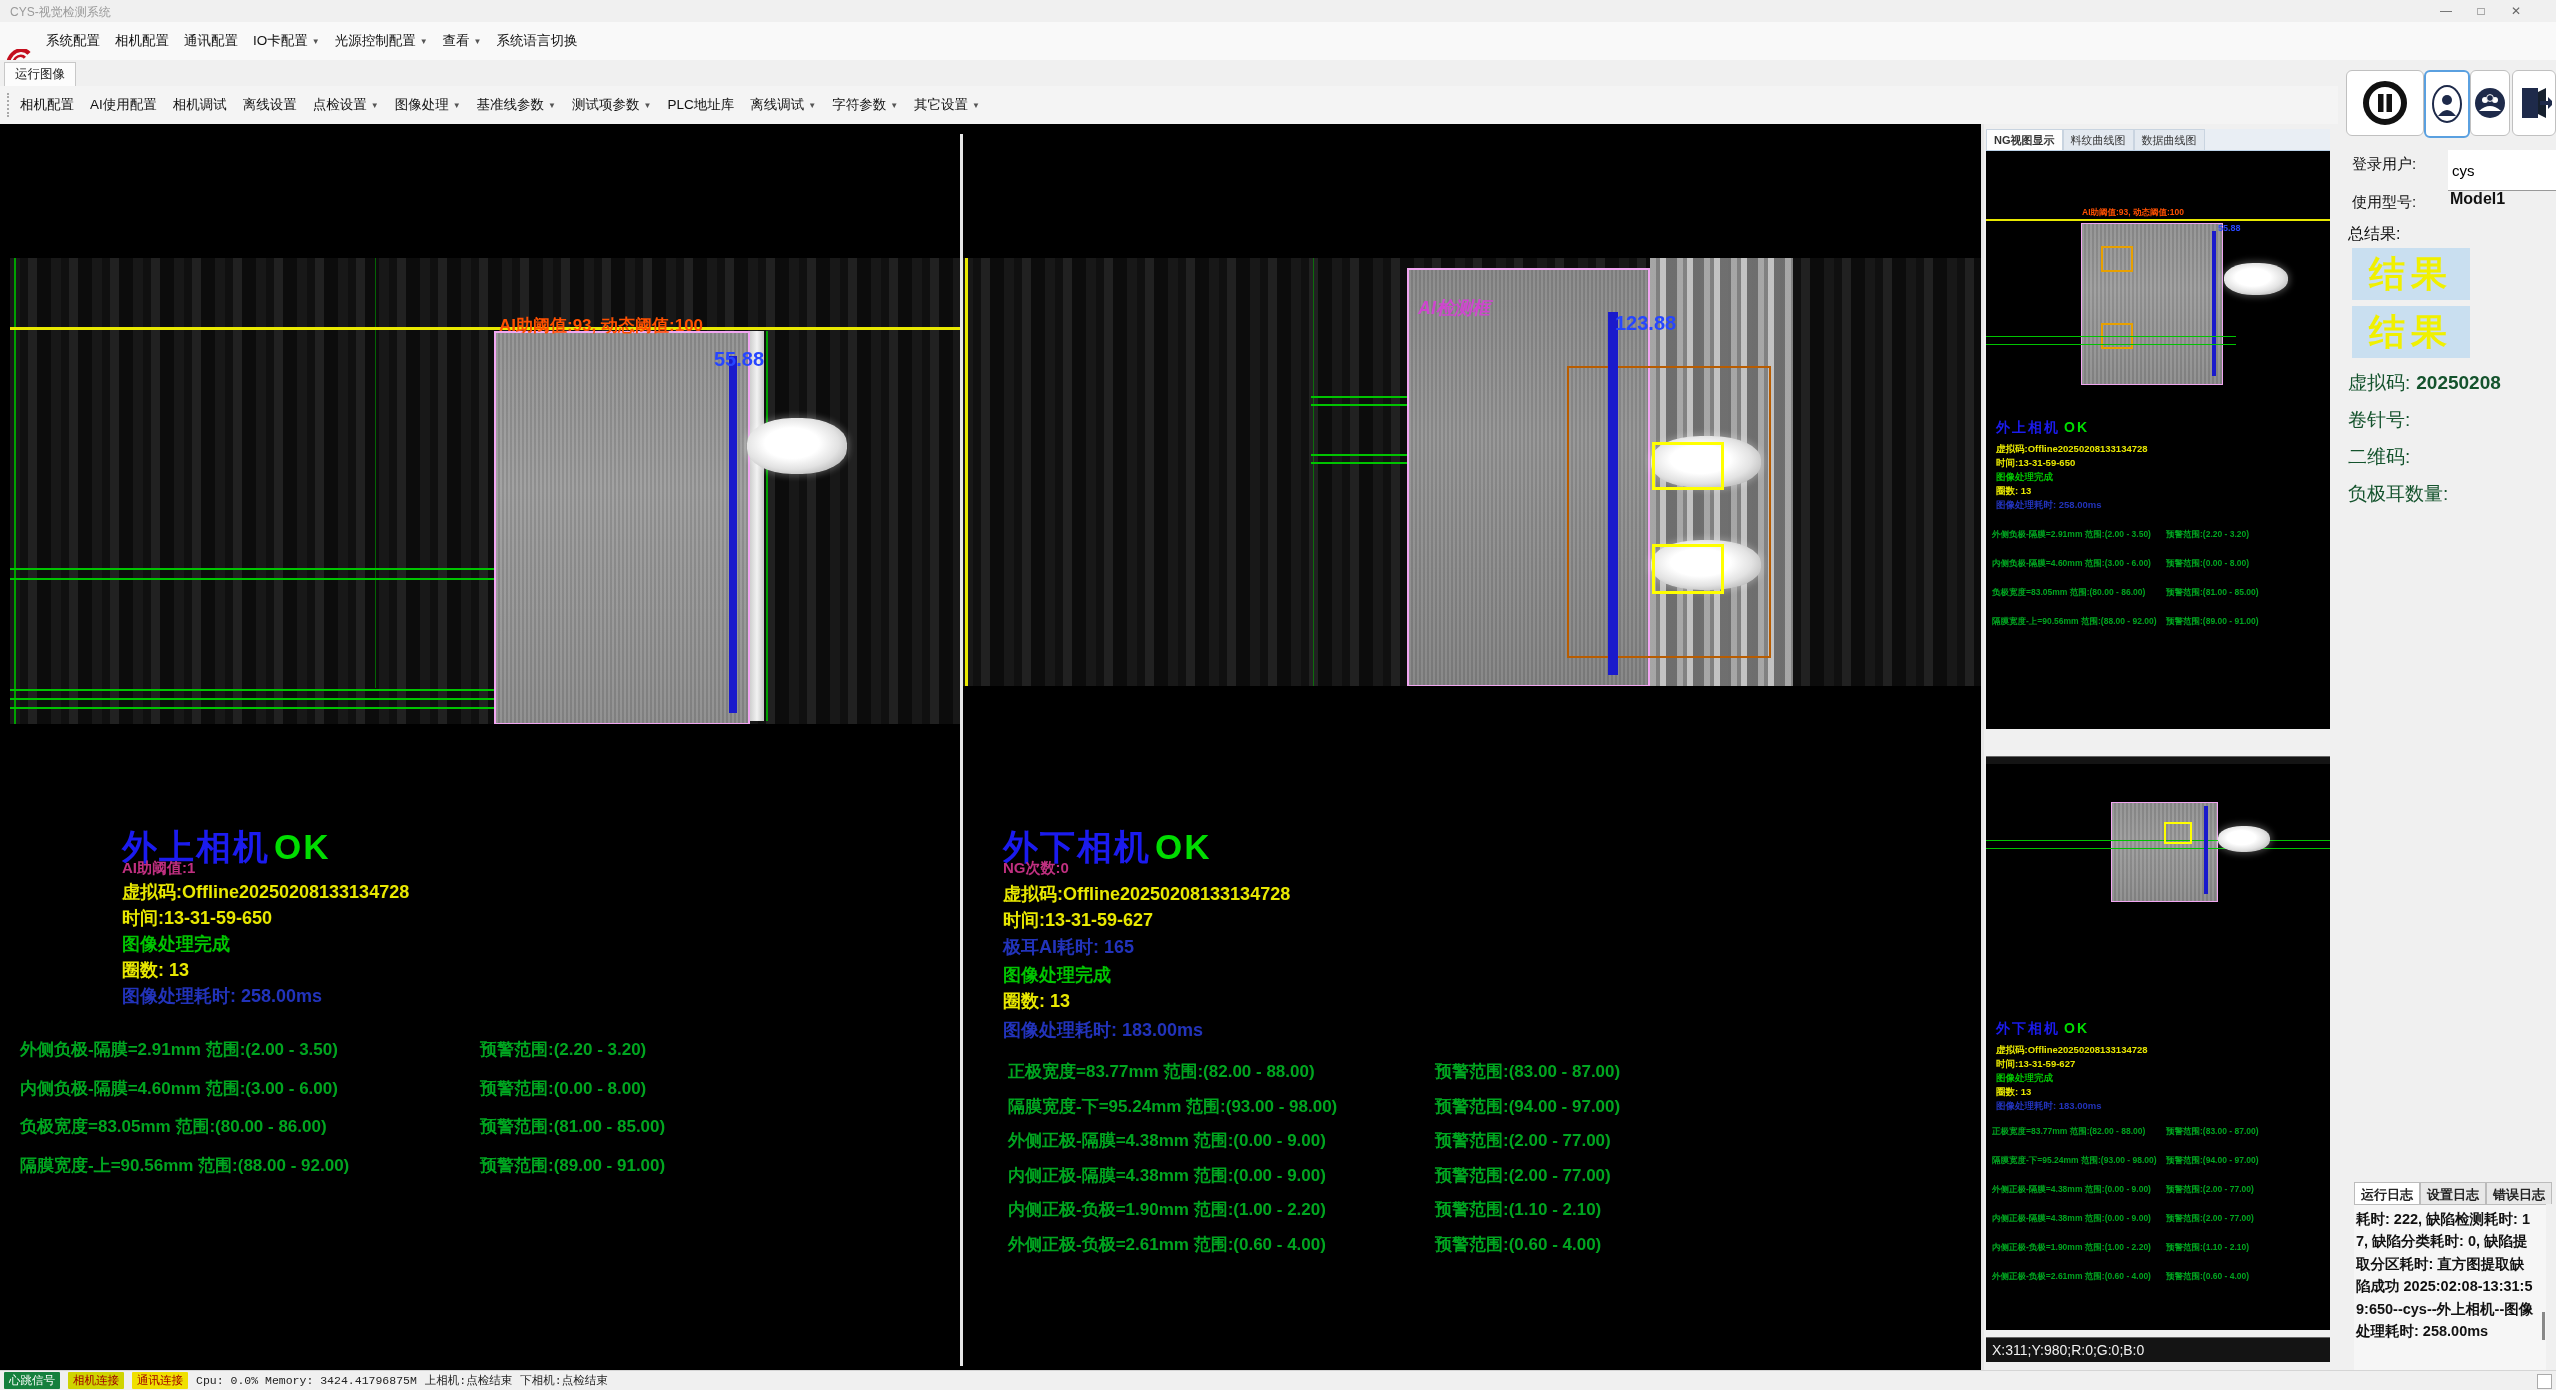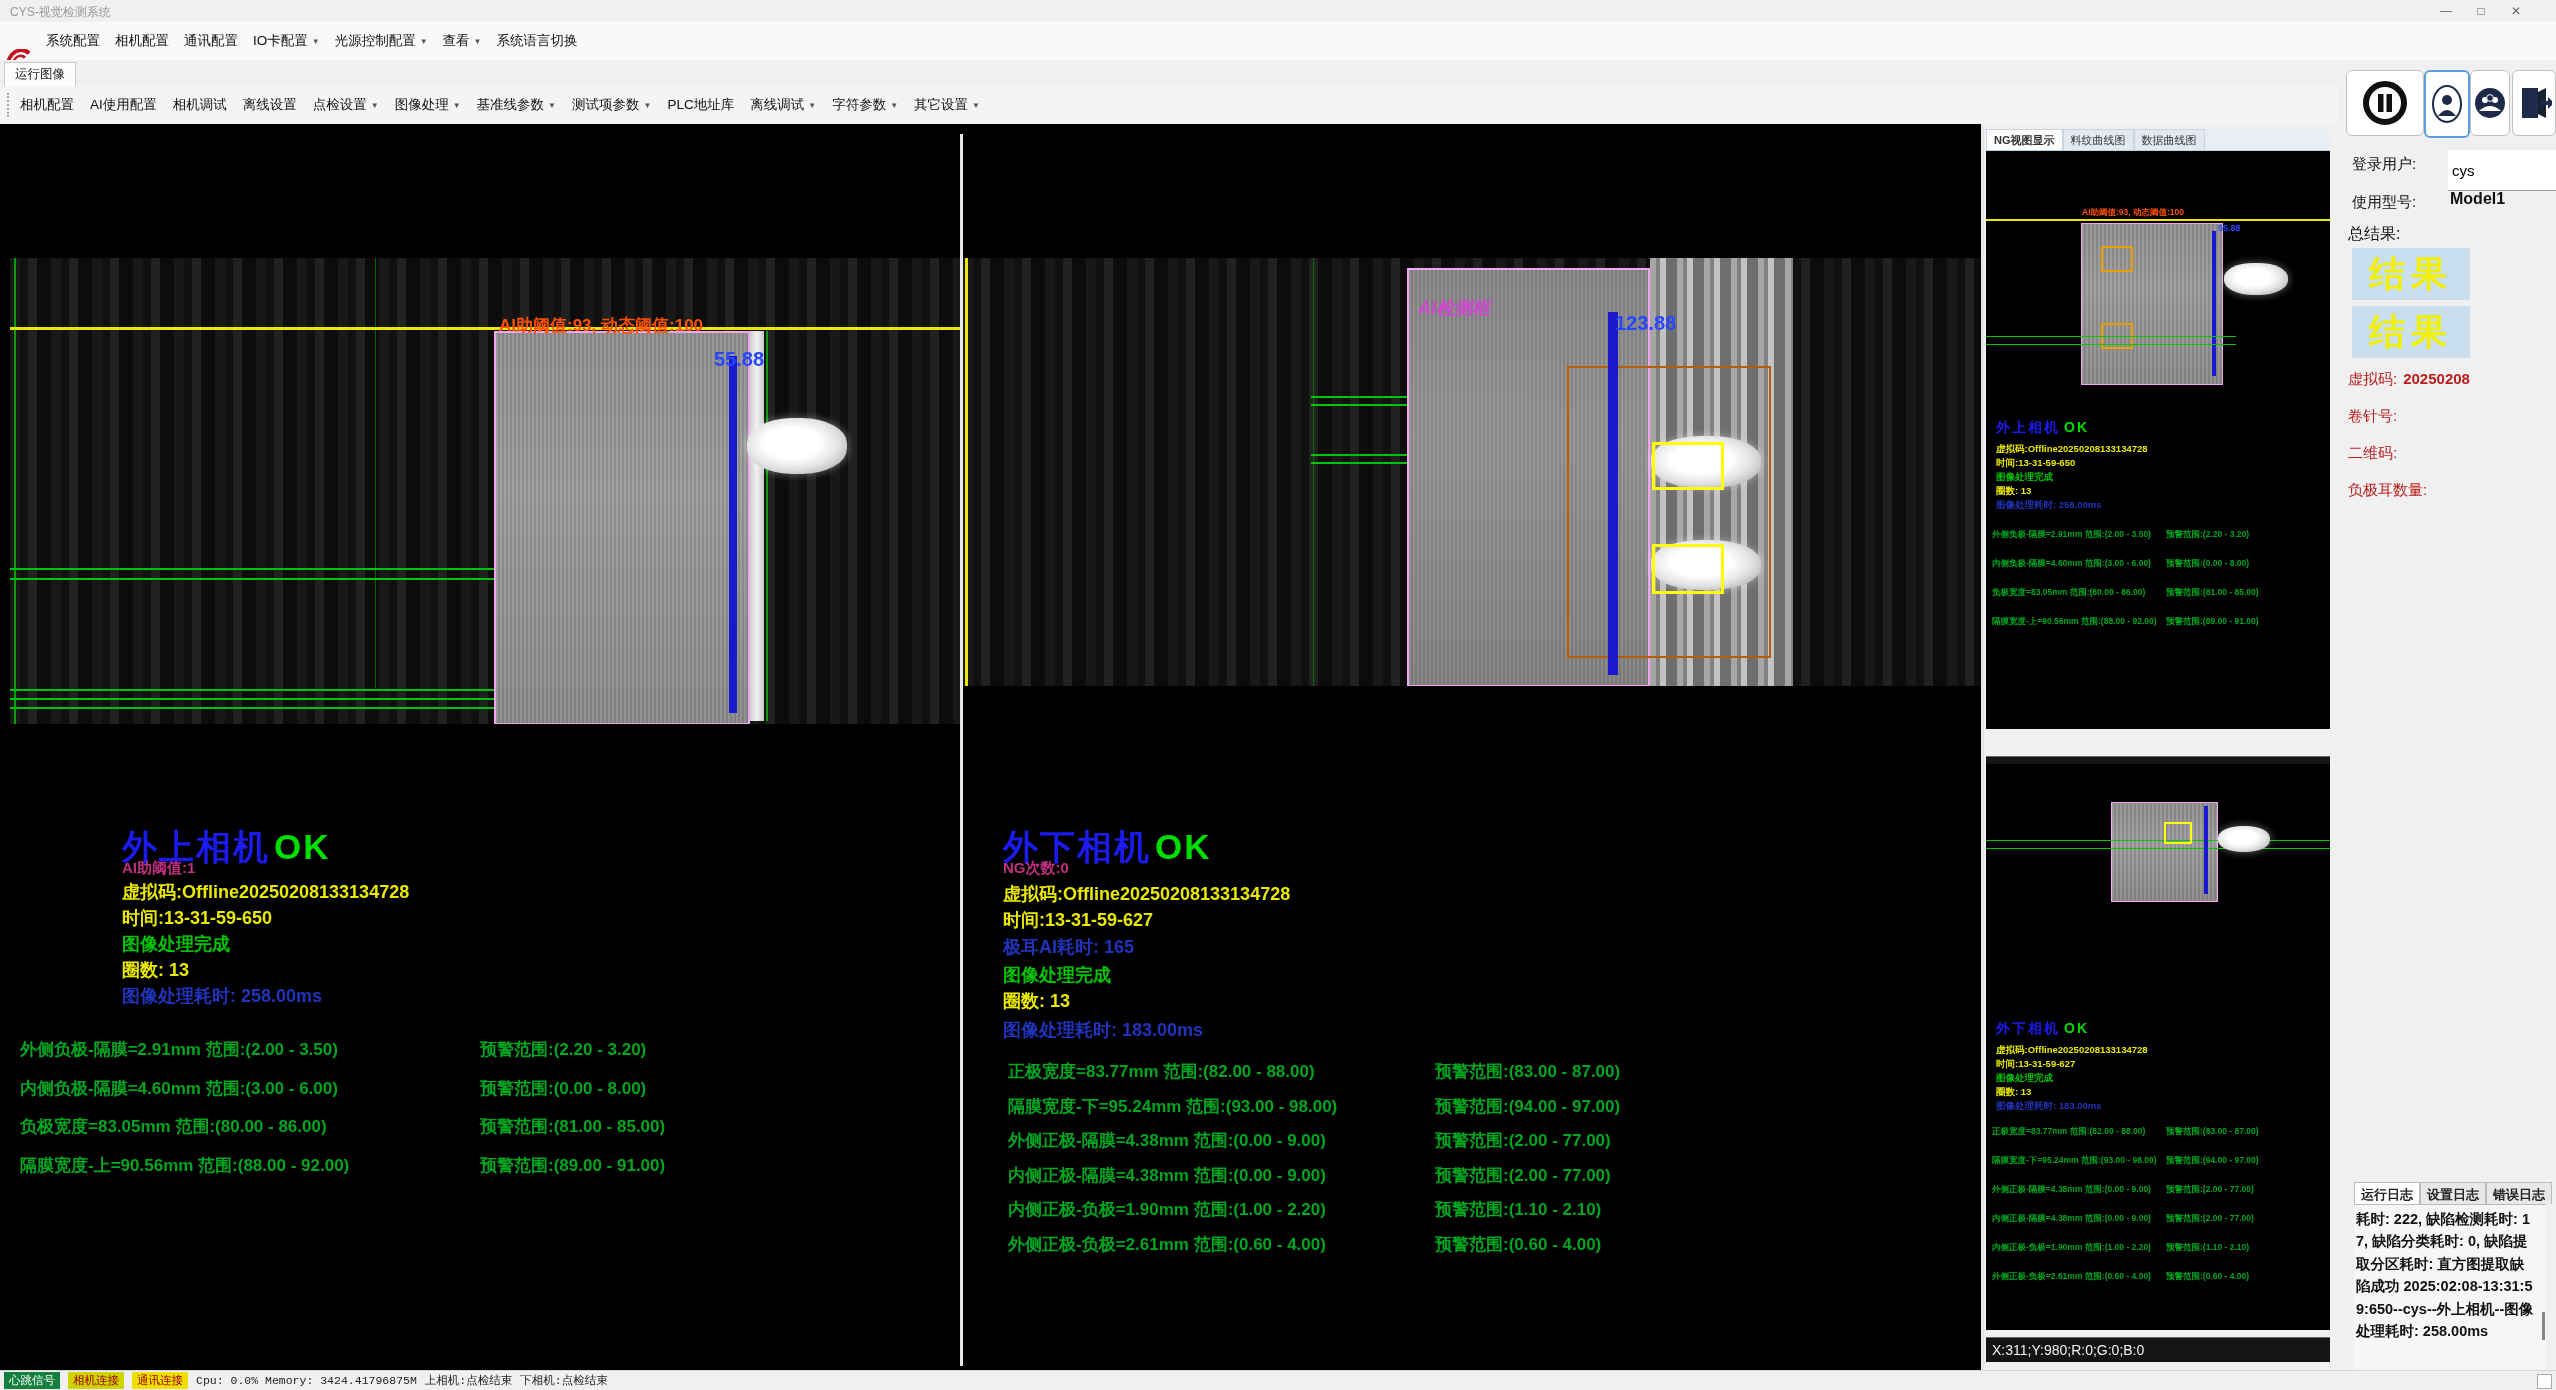--- a/index.html
+++ b/index.html
@@ -79,21 +79,21 @@
   .mini .meas-row{height:29px;}
   .mini .meas-row .m{left:6px;font-size:8.5px;}
   .mini .meas-row .w{left:180px;font-size:8.5px;}
   .mini-title{font-size:14px;}
   .mini-line{font-size:9.5px;position:absolute;font-weight:bold;white-space:nowrap;}
 
   .sb-btn{position:absolute;top:70px;height:64px;background:#fff;border:1px solid #c0c0c0;border-radius:6px;display:flex;align-items:center;justify-content:center;}
   .sb-label{position:absolute;font-size:15px;color:#111;white-space:nowrap;}
   .sb-input{position:absolute;height:24px;background:#fff;border:none;border-bottom:1px solid #999;font-size:15px;padding:8px 4px;font-family:"Liberation Sans",sans-serif;}
   .result-box{position:absolute;width:118px;height:52px;background:#c9dff0;color:#f0f000;font-size:36px;font-weight:bold;text-align:center;line-height:52px;letter-spacing:6px;}
-  .fieldrow{position:relative;height:37px;font-size:15px;color:#b91c1c;white-space:nowrap;}
+  .fieldrow{position:relative;height:37px;font-size:19px;color:#14532d;white-space:nowrap;}
   .fieldrow .fv{font-weight:bold;margin-left:6px;}
 
   .logbox{position:absolute;left:370px;top:1058px;width:192px;height:188px;}
   .logtabs{display:flex;height:22px;}
   .logtab{font-size:13px;font-weight:bold;color:#222;padding:3px 6px 0 6px;background:#e8e8e8;border:1px solid #bbb;border-bottom:none;white-space:nowrap;}
   .logtab:first-child{background:#fff;}
   .logtext{position:absolute;left:0;top:22px;right:0;bottom:0;background:#f6f6f6;border-top:1px solid #bbb;
     font-size:14.5px;font-weight:bold;color:#111;line-height:1.55;padding:3px 10px 0 2px;word-break:break-all;}
   .logscroll{position:absolute;right:1px;top:130px;width:3px;height:28px;background:#888;}
 

